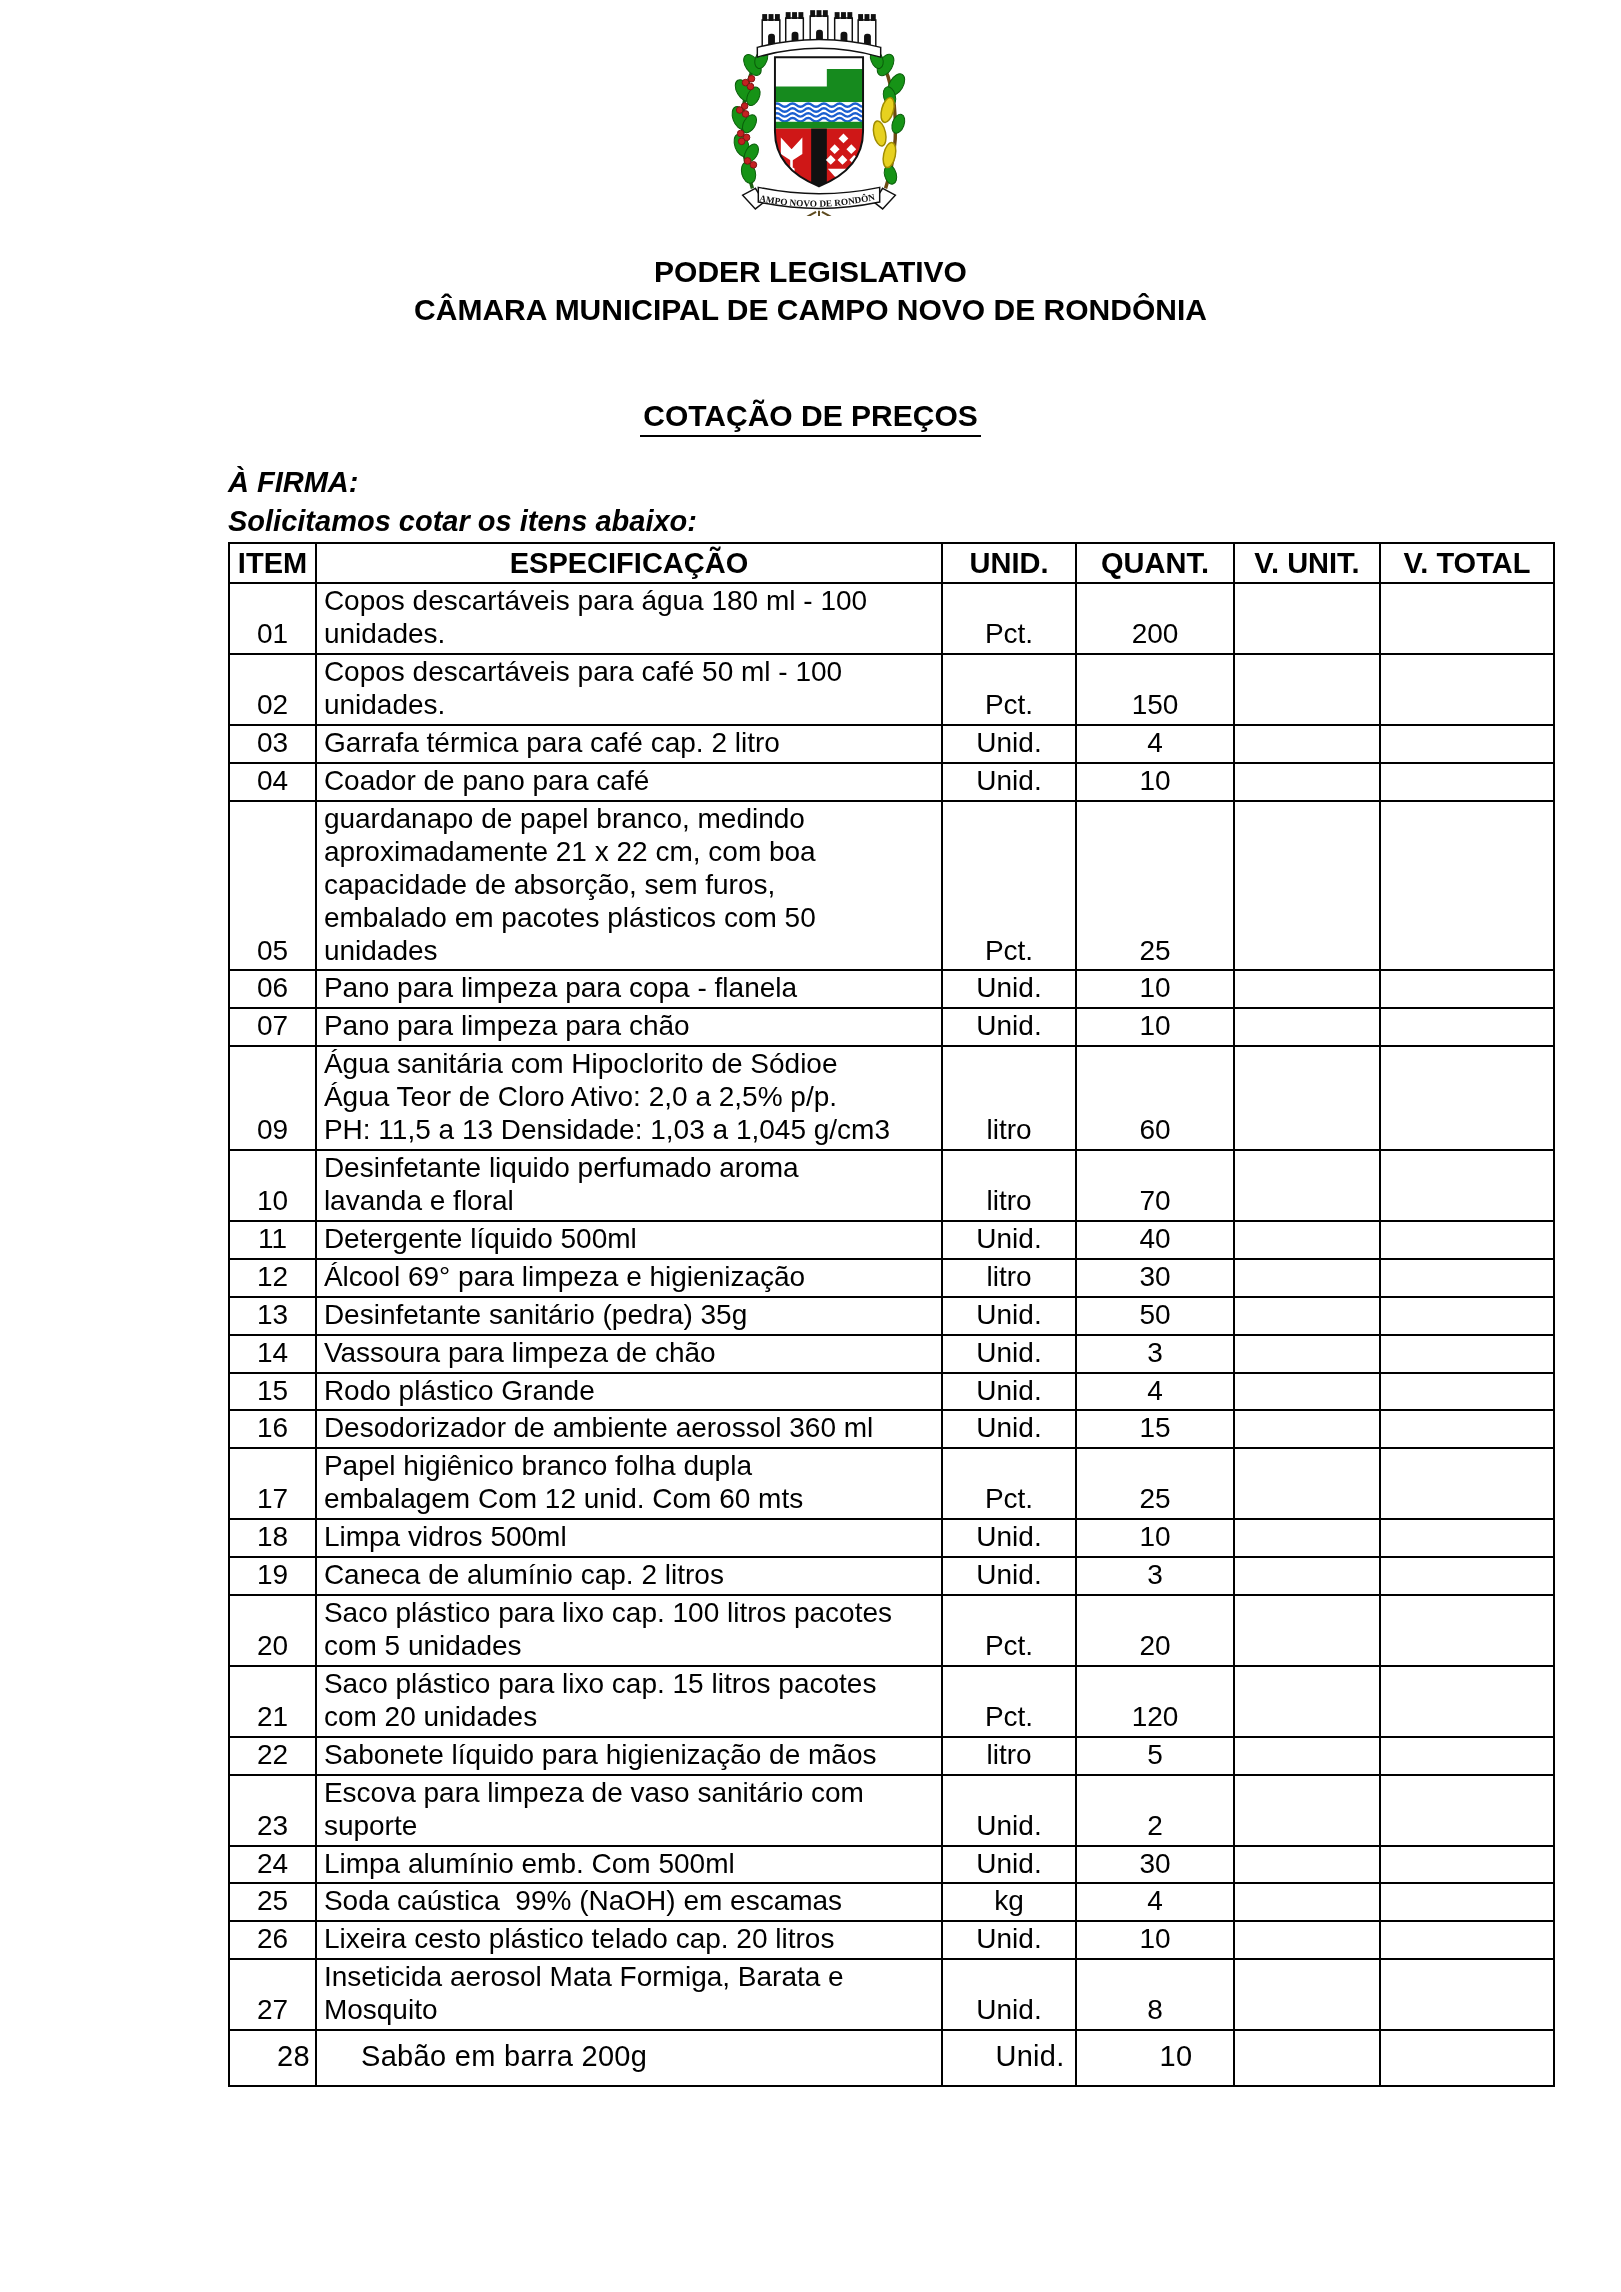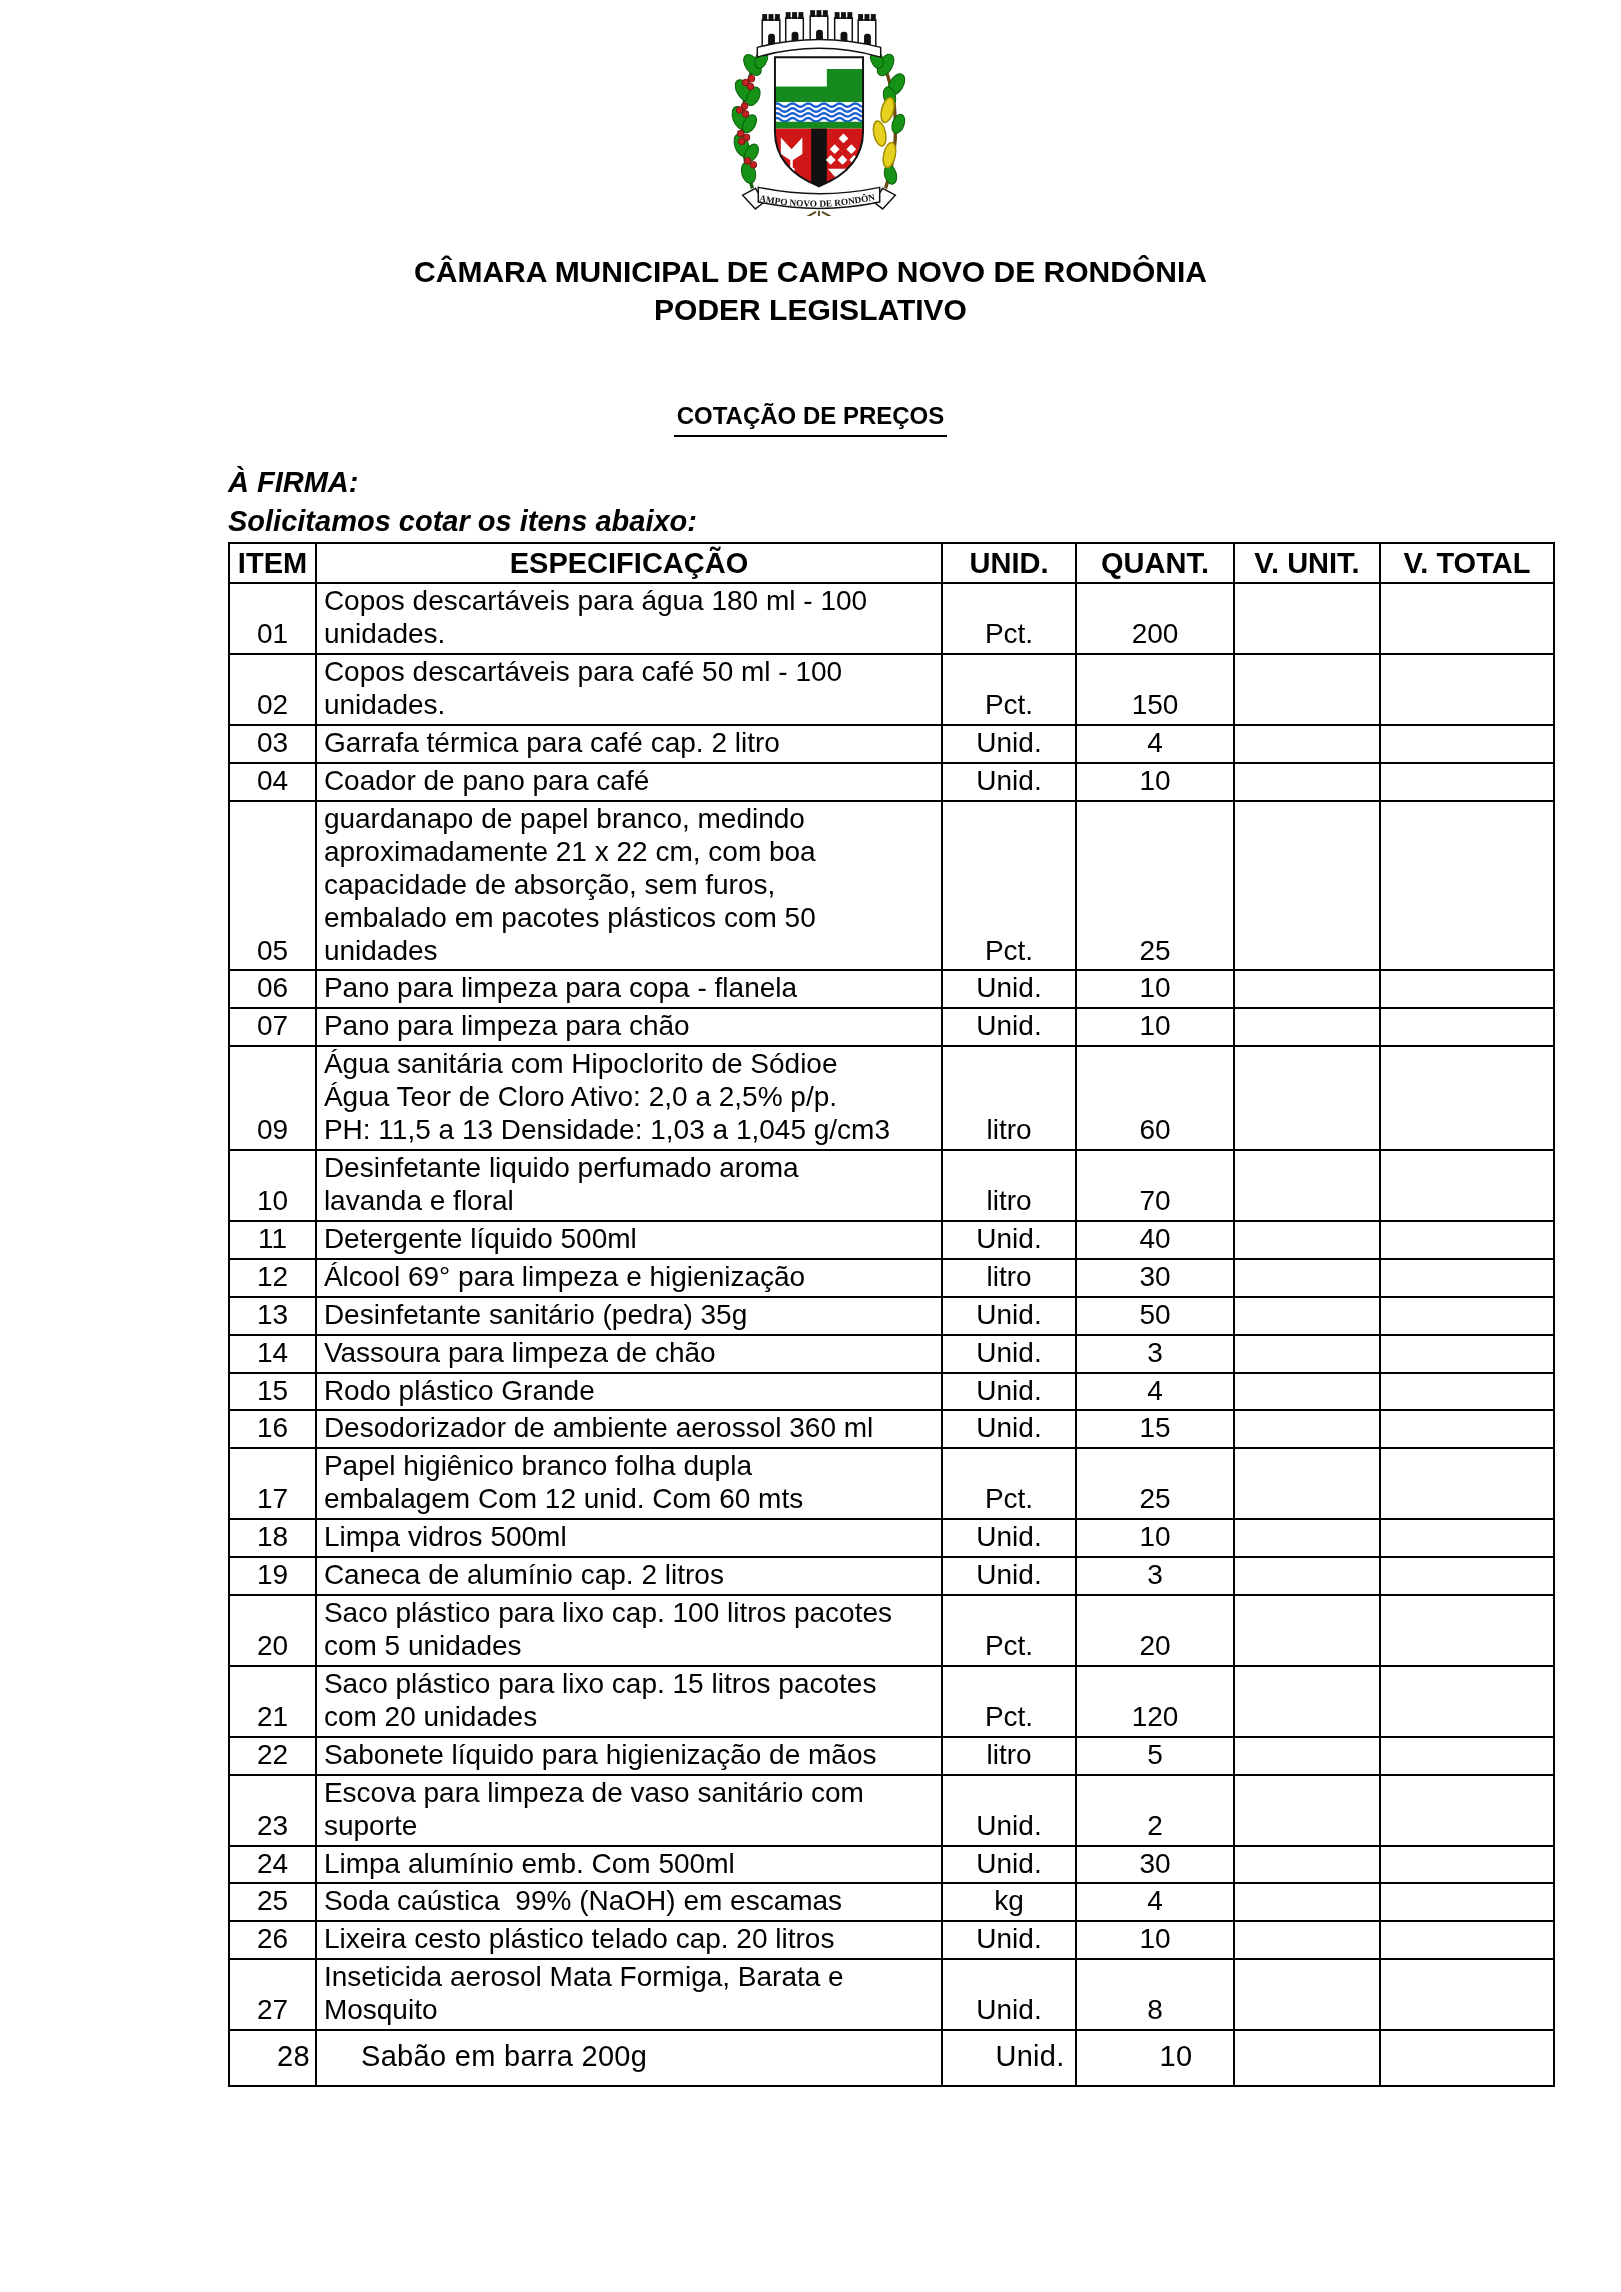--- a/index.html
+++ b/index.html
@@ -37,21 +37,21 @@
   .doc-title-wrap {
     position: absolute;
     top: 398px;
     left: 0;
     width: 100%;
     text-align: center;
   }
   .doc-title {
     display: inline-block;
     font-weight: bold;
-    font-size: 24px;
+    font-size: 30px;
     line-height: 35px;
     border-bottom: 2.9px solid #000;
     padding: 0 2.9px 2px 2.9px;
   }
   .intro-block {
     position: absolute;
     left: 228px;
     top: 463px;
     font-weight: bold;
     font-size: 29px;
@@ -235,22 +235,22 @@
 
       <g stroke="#5d4a1f" stroke-width="2" fill="none">
         <path d="M92,210 l-9,5"></path>
           <path d="M95,209 l0,7"></path>
           <path d="M98,210 l9,5"></path>
       </g>
     </svg>
   </div>
 
   <div class="org-block">
+    <div>PODER LEGISLATIVO</div>
     <div>CÂMARA MUNICIPAL DE CAMPO NOVO DE RONDÔNIA</div>
-    <div>PODER LEGISLATIVO</div>
   </div>
 
   <div class="doc-title-wrap">
     <span class="doc-title">COTAÇÃO DE PREÇOS</span>
   </div>
 
   <div class="intro-block">
     <div>À FIRMA:</div>
     <div>Solicitamos cotar os itens abaixo:</div>
   </div>

